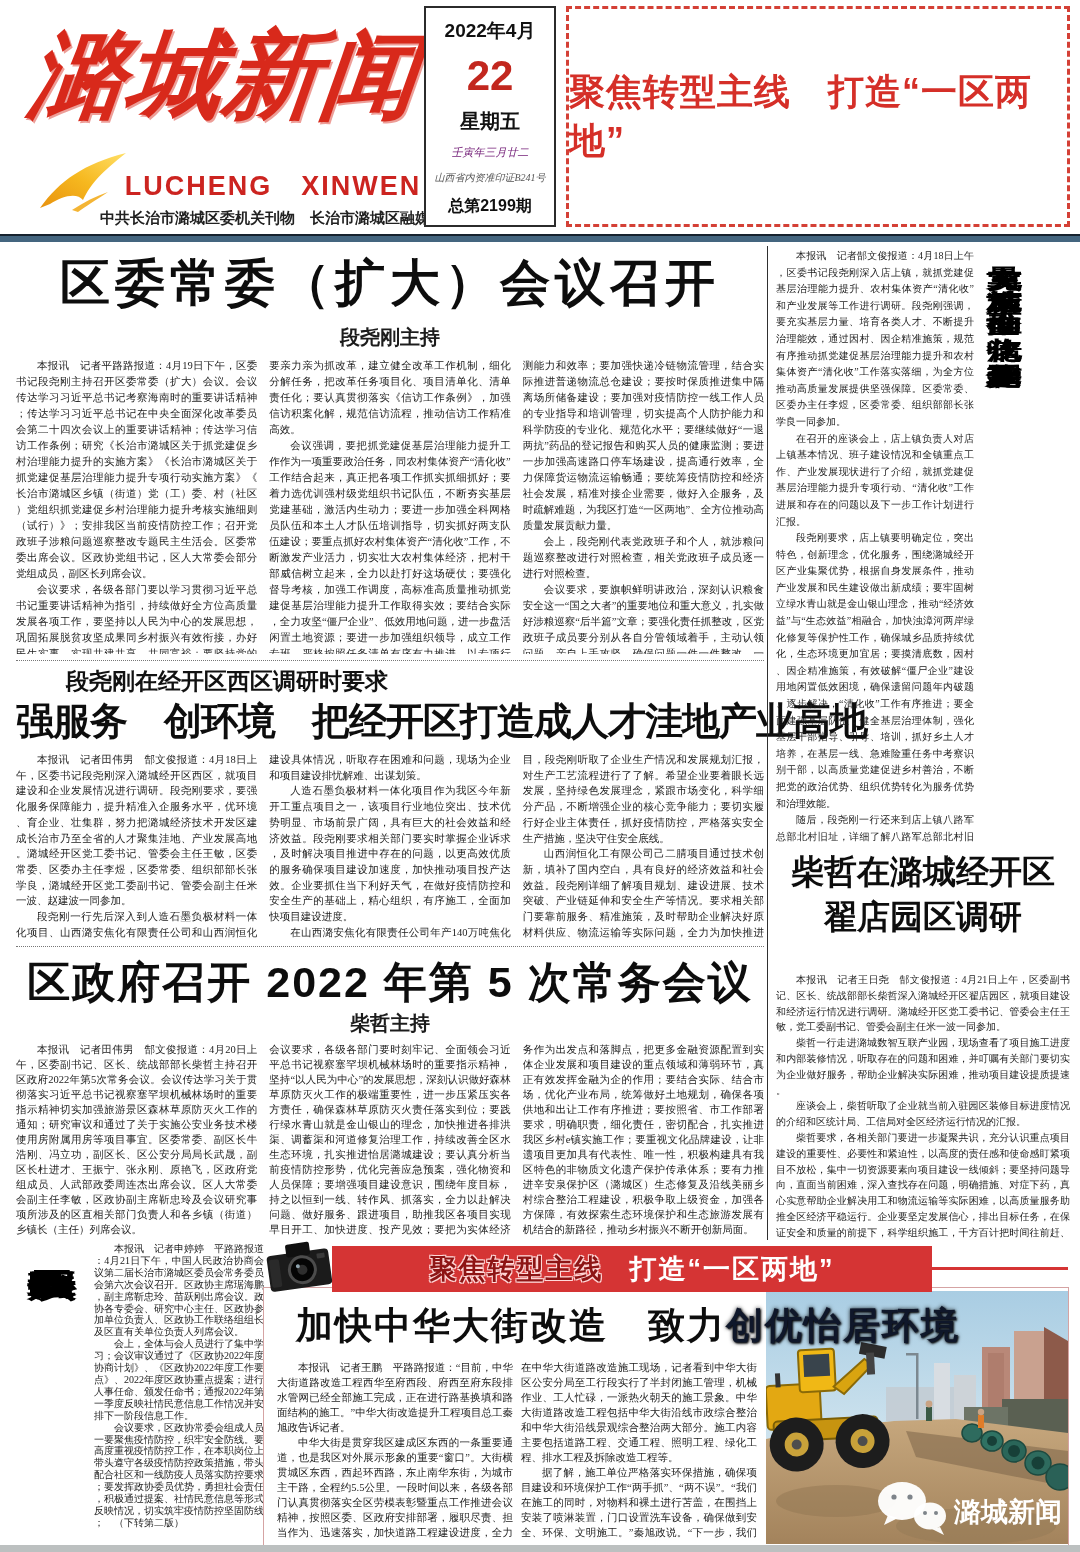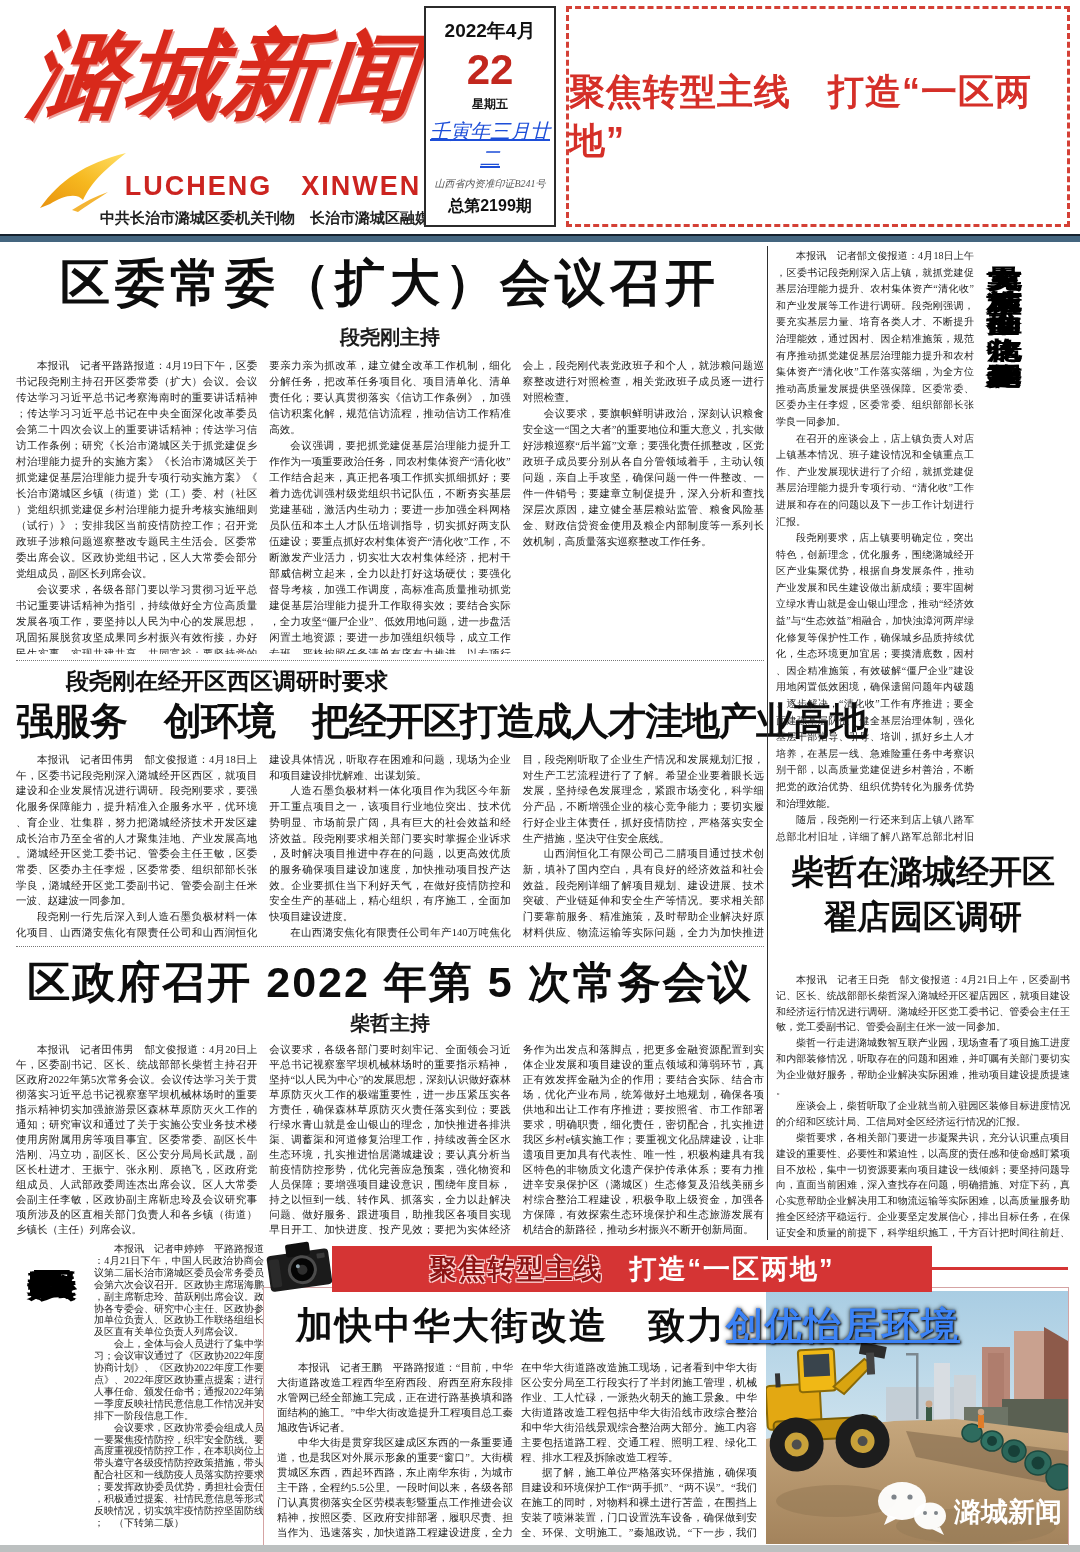--- a/index.html
+++ b/index.html
@@ -29,22 +29,22 @@
   }
   .datebox {
     left:424px; top:6px; width:132px; height:221px;
     border:2px solid #2b2b2b; background:#fff; text-align:center;
     font-family:"Liberation Sans", sans-serif;
     display:flex; flex-direction:column; justify-content:space-between;
     padding:10px 4px 8px 4px; box-sizing:border-box;
   }
   .db-ym   { font-size:19px; font-weight:bold; color:#111; }
   .db-day  { font-size:42px; font-weight:bold; color:#c2271e; line-height:1; }
-  .db-week { font-size:12px; font-weight:bold; color:#111; }
-  .db-lunar{ font-family:"Liberation Serif", serif; font-style:italic; font-size:20px; color:#1d4ed8;text-decoration:underline; }
+  .db-week { font-size:20px; font-weight:bold; color:#111; }
+  .db-lunar{ font-family:"Liberation Serif", serif; font-style:italic; font-size:11px; color:#701a75; }
   .db-lic  { font-family:"Liberation Serif", serif; font-style:italic; font-size:10px; color:#555; white-space:nowrap; }
   .db-issue{ font-size:16px; font-weight:bold; color:#111; }
   .sloganbox {
     left:566px; top:6px; width:504px; height:221px;
     border:3px dashed #d44036; background:#fff; box-sizing:border-box;
     display:flex; flex-direction:column; justify-content:center; align-items:flex-end; gap:3px;
   }
   .slogan1 { font-family:"Liberation Sans", sans-serif; font-weight:900; font-size:36px; color:#d52f28; letter-spacing:1px; }
   .slogan2 { font-family:"Liberation Sans", sans-serif; font-weight:900; font-size:34px; color:#d52f28; letter-spacing:0px; }
   .top-rule { left:0; top:234px; width:1080px; height:6px; background:#44657f; border-top:2px solid #16222e; }
@@ -106,21 +106,21 @@
     font-family:"Liberation Sans", sans-serif; font-weight:900; font-size:27px; color:#8e1414; letter-spacing:2px;
     text-shadow:-1px -1px 0 #ffd9d9, 1px -1px 0 #ffd9d9, -1px 1px 0 #ffd9d9, 1px 1px 0 #ffd9d9;
   }
   .banner-white { font-family:"Liberation Sans", sans-serif; font-weight:900; font-size:27px; color:#ffffff; letter-spacing:2px; }
   .banner-tail { left:932px; top:1267px; width:136px; height:3px; background:#d53434; z-index:4; }
   .camera-wrap { left:262px; top:1236px; width:76px; height:62px; z-index:5; }
 
   .f-head-black { left:296px; top:1301px; font-size:37px; letter-spacing:2px; z-index:6; text-align:left; }
   .f-head-right { left:648px; top:1301px; z-index:6; white-space:nowrap; font-family:"Liberation Sans",sans-serif; font-weight:900; font-size:37px; letter-spacing:2px; }
   .f-head-right .mid   { color:#0d0d0d; }
-  .f-head-right .white { color:#3b82f6; text-shadow:0 0 4px rgba(0,0,0,.8), 1px 1px 2px rgba(0,0,0,.9);text-decoration:underline; }
+  .f-head-right .white { color:#0f172a; text-shadow:0 0 4px rgba(0,0,0,.8), 1px 1px 2px rgba(0,0,0,.9); }
 
   .photo-wrap { left:766px; top:1291px; width:302px; height:253px; overflow:hidden; z-index:3; }
   .f-col1 { left:277px; top:1360px; width:236px; height:182px; font-size:10.5px; line-height:15px; }
   .f-col2 { left:521px; top:1360px; width:236px; height:182px; font-size:10.5px; line-height:15px; }
 
   .graybar { left:0; top:1545px; width:1080px; height:7px; background:#bcc0c0; }
 </style>
 </head>
 <body>
 
@@ -167,20 +167,21 @@
     <div class="abs a1-body">
       <div class="col">
           <p>本报讯　记者平路路报道：4月19日下午，区委书记段尧刚主持召开区委常委（扩大）会议。会议传达学习习近平总书记考察海南时的重要讲话精神；传达学习习近平总书记在中央全面深化改革委员会第二十四次会议上的重要讲话精神；传达学习信访工作条例；研究《长治市潞城区关于抓党建促乡村治理能力提升的实施方案》《长治市潞城区关于抓党建促基层治理能力提升专项行动实施方案》《长治市潞城区乡镇（街道）党（工）委、村（社区）党组织抓党建促乡村治理能力提升考核实施细则（试行）》；安排我区当前疫情防控工作；召开党政班子涉粮问题巡察整改专题民主生活会。区委常委出席会议。区政协党组书记，区人大常委会部分党组成员，副区长列席会议。</p>
           <p>会议要求，各级各部门要以学习贯彻习近平总书记重要讲话精神为指引，持续做好全方位高质量发展各项工作，要坚持以人民为中心的发展思想，巩固拓展脱贫攻坚成果同乡村振兴有效衔接，办好民生实事，实现共建共享、共同富裕；要坚持党的全面领导，以更大力度推进改革向纵深发展，积极争取上级政策、项目和资金支持，让更多成果惠及于民；</p>
         </div>
       <div class="col cont">
           <p>要亲力亲为抓改革，建立健全改革工作机制，细化分解任务，把改革任务项目化、项目清单化、清单责任化；要认真贯彻落实《信访工作条例》，加强信访积案化解，规范信访流程，推动信访工作精准高效。</p>
           <p>会议强调，要把抓党建促基层治理能力提升工作作为一项重要政治任务，同农村集体资产“清化收”工作结合起来，真正把各项工作抓实抓细抓好；要着力选优训强村级党组织书记队伍，不断夯实基层党建基础，激活内生动力；要进一步加强全科网格员队伍和本土人才队伍培训指导，切实抓好两支队伍建设；要重点抓好农村集体资产“清化收”工作，不断激发产业活力，切实壮大农村集体经济，把村干部威信树立起来，全力以赴打好这场硬仗；要强化督导考核，加强工作调度，高标准高质量推动抓党建促基层治理能力提升工作取得实效；要结合实际，全力攻坚“僵尸企业”、低效用地问题，进一步盘活闲置土地资源；要进一步加强组织领导，成立工作专班，严格按照任务清单有序有力推进，以专项行动的实际成效促进基层治理能力稳步提升。</p>
         </div>
       <div class="col cont">
+          <p>测能力和效率；要加强快递冷链物流管理，结合实际推进普递物流总仓建设；要按时保质推进集中隔离场所储备建设；要加强对疫情防控一线工作人员的专业指导和培训管理，切实提高个人防护能力和科学防疫的专业化、规范化水平；要继续做好“一退两抗”药品的登记报告和购买人员的健康监测；要进一步加强高速路口停车场建设，提高通行效率，全力保障货运物流运输畅通；要统筹疫情防控和经济社会发展，精准对接企业需要，做好入企服务，及时疏解难题，为我区打造“一区两地”、全方位推动高质量发展贡献力量。</p>
           <p>会上，段尧刚代表党政班子和个人，就涉粮问题巡察整改进行对照检查，相关党政班子成员逐一进行对照检查。</p>
           <p>会议要求，要旗帜鲜明讲政治，深刻认识粮食安全这一“国之大者”的重要地位和重大意义，扎实做好涉粮巡察“后半篇”文章；要强化责任抓整改，区党政班子成员要分别从各自分管领域着手，主动认领问题，亲自上手攻坚，确保问题一件一件整改、一件一件销号；要建章立制促提升，深入分析和查找深层次原因，建立健全基层粮站监管、粮食风险基金、财政信贷资金使用及粮企内部制度等一系列长效机制，高质量落实巡察整改工作任务。</p>
         </div>
     </div>
 
     <div class="abs divider div1"></div>
 
     <div class="abs kicker a2-kicker">段尧刚在经开区西区调研时要求</div>
     <div class="abs headline a2-headline">强服务　创环境　把经开区打造成人才洼地产业高地</div>
     <div class="abs a2-body">

